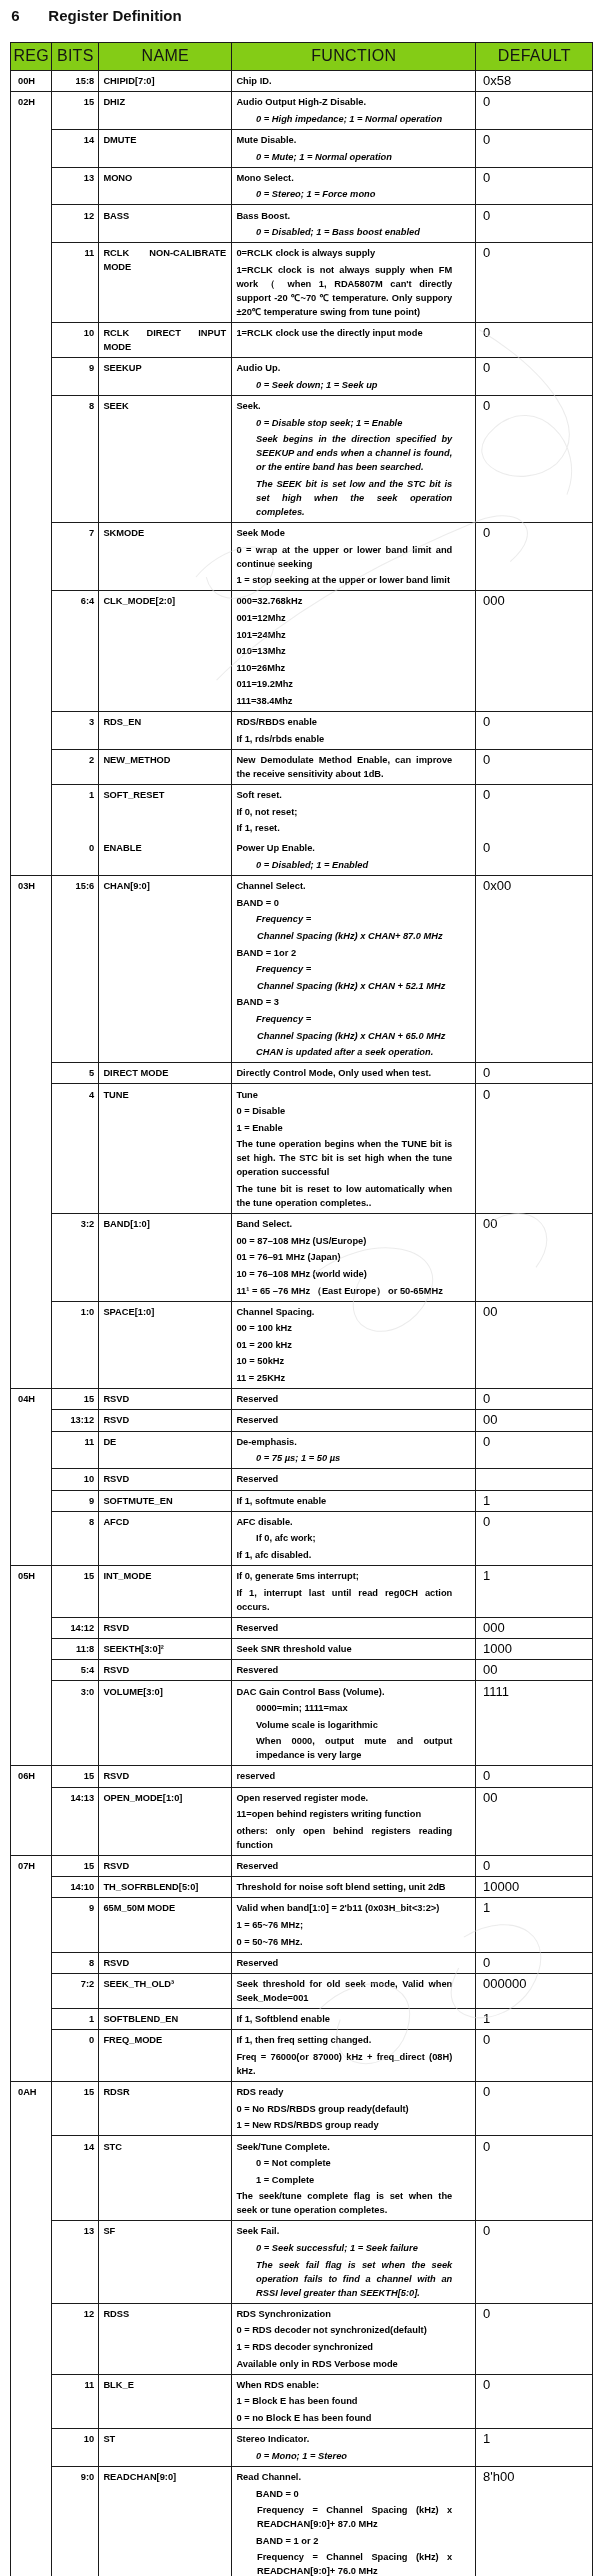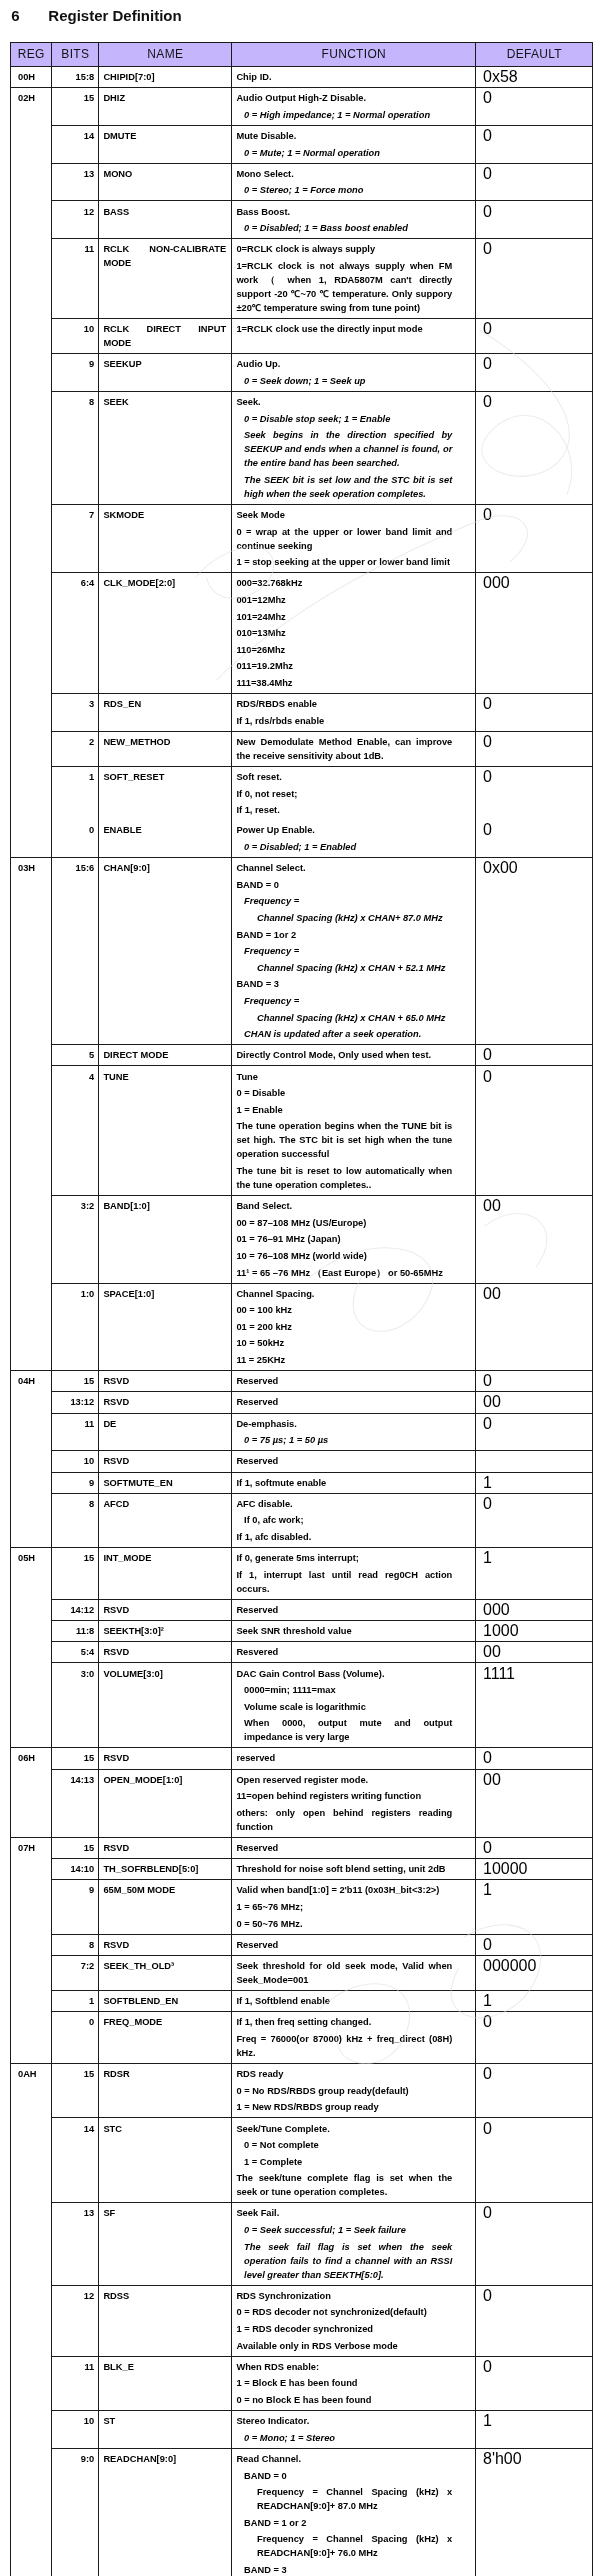--- a/index.html
+++ b/index.html
@@ -6,33 +6,33 @@
   body{width:597px;color:#000;font-family:"Liberation Sans",sans-serif;}
   .page{position:relative;padding:4.1px 3.1px 36px 10.3px;}
   .title-row{display:flex;align-items:baseline;margin:3.1px 0 17.5px 1px;font-weight:bold;font-size:15px;color:#111;}
   .title-num{width:37px;}
   table{border-collapse:collapse;table-layout:fixed;width:583px;border:1px solid #1b1b1b;background:transparent;}
   col.w-reg{width:41px;}
   col.w-bits{width:47px;}
   col.w-name{width:133px;}
   col.w-fn{width:244px;}
   col.w-def{width:117px;}
-  th{background:#c4b5fd;font-weight:400;font-size:12px;letter-spacing:0.3px;padding:4.6px 2.1px;border-left:0.5px solid #1b1b1b;border-bottom:1px solid #1b1b1b;color:#141414;}
+  th{background:#84cc16;font-weight:400;font-size:16px;letter-spacing:0.3px;padding:4.6px 2.1px;border-left:0.5px solid #1b1b1b;border-bottom:1px solid #1b1b1b;color:#141414;}
   td{border-left:0.5px solid #1b1b1b;border-top:0.5px solid #1b1b1b;vertical-align:top;padding:3.1px 4.1px;font-size:9.3px;font-weight:bold;line-height:14px;}
   tr.hr-thick > td{border-top:1.5px solid #1b1b1b;}
   tr.hr-none > td{border-top:0;}
   .c-reg{padding-left:6.7px;}
   .c-bits{padding-left:6.7px;text-align:right;}
   .c-name{text-align:justify;padding-right:5.2px;}
   .c-fn{padding-right:23px;}
-  .c-def{font-weight:400;font-size:16px;padding-left:6.7px;}
+  .c-def{font-weight:400;font-size:13px;padding-left:6.7px;}
   .fn-line{line-height:14px;margin:0 0 2.6px 0;text-align:justify;}
   .fn-line:last-child{margin-bottom:0;}
   .fn-line.it{font-style:italic;}
-  .fn-line.ind1{padding-left:7.7px;}
+  .fn-line.ind1{padding-left:7.7px;margin-left:12px;}
   .fn-line.ind2{padding-left:20.6px;}
   .watermark{position:absolute;left:0;top:0;pointer-events:none;opacity:.55;}
 </style>
 </head>
 <body>
 
 <div class="page">
 
   <svg class="watermark" width="597" height="3411" viewBox="0 0 1158 6621" aria-hidden="true">
     <g fill="none" stroke="#dcdcdc" stroke-width="2">

